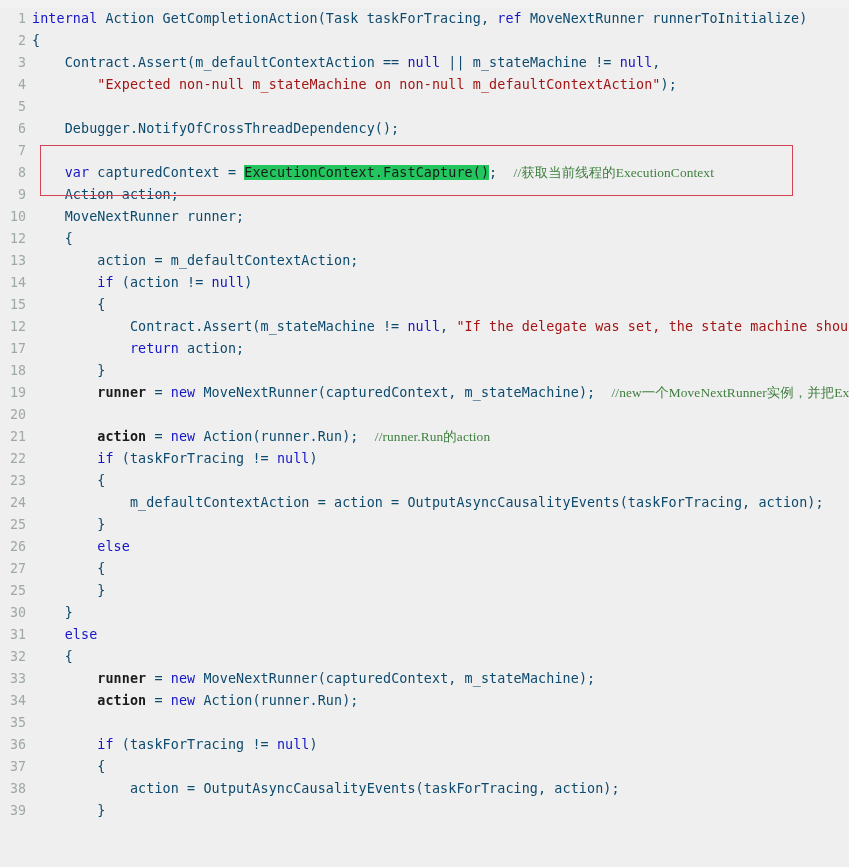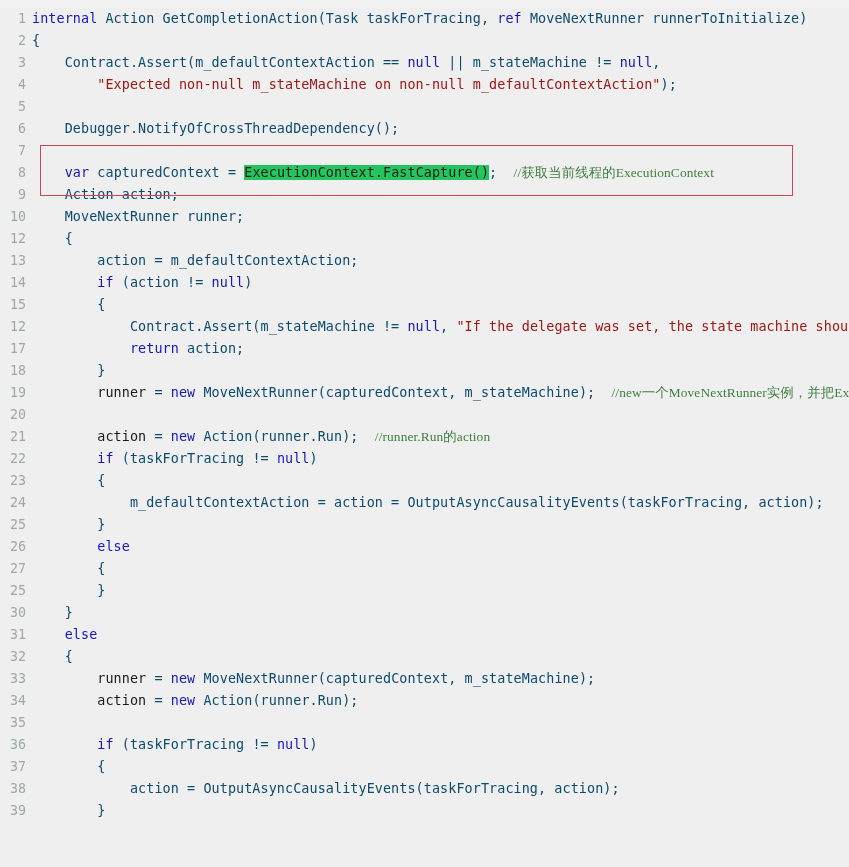--- a/index.html
+++ b/index.html
@@ -57,21 +57,21 @@
     white-space: pre;
     letter-spacing: 0.1px;
     overflow: hidden;
   }
 
   
   .kw   { color: #1414C8; }
   .str  { color: #A31515; }
   .cmt  { color: #3F7F3F; font-family: Liberation Serif, serif; }
   .id   { color: #0c4a6e; }
-  .bold { font-weight: normal; }
+  .bold { font-weight: bold; }
   .hl   { background: #22c55e; color: #1A1A1A; }
 
   
   #annot-box {
     position: absolute;
     left: 40px;
     top: 145px;
     width: 753px;
     height: 51px;
     border: 1.6px solid #D24356;

